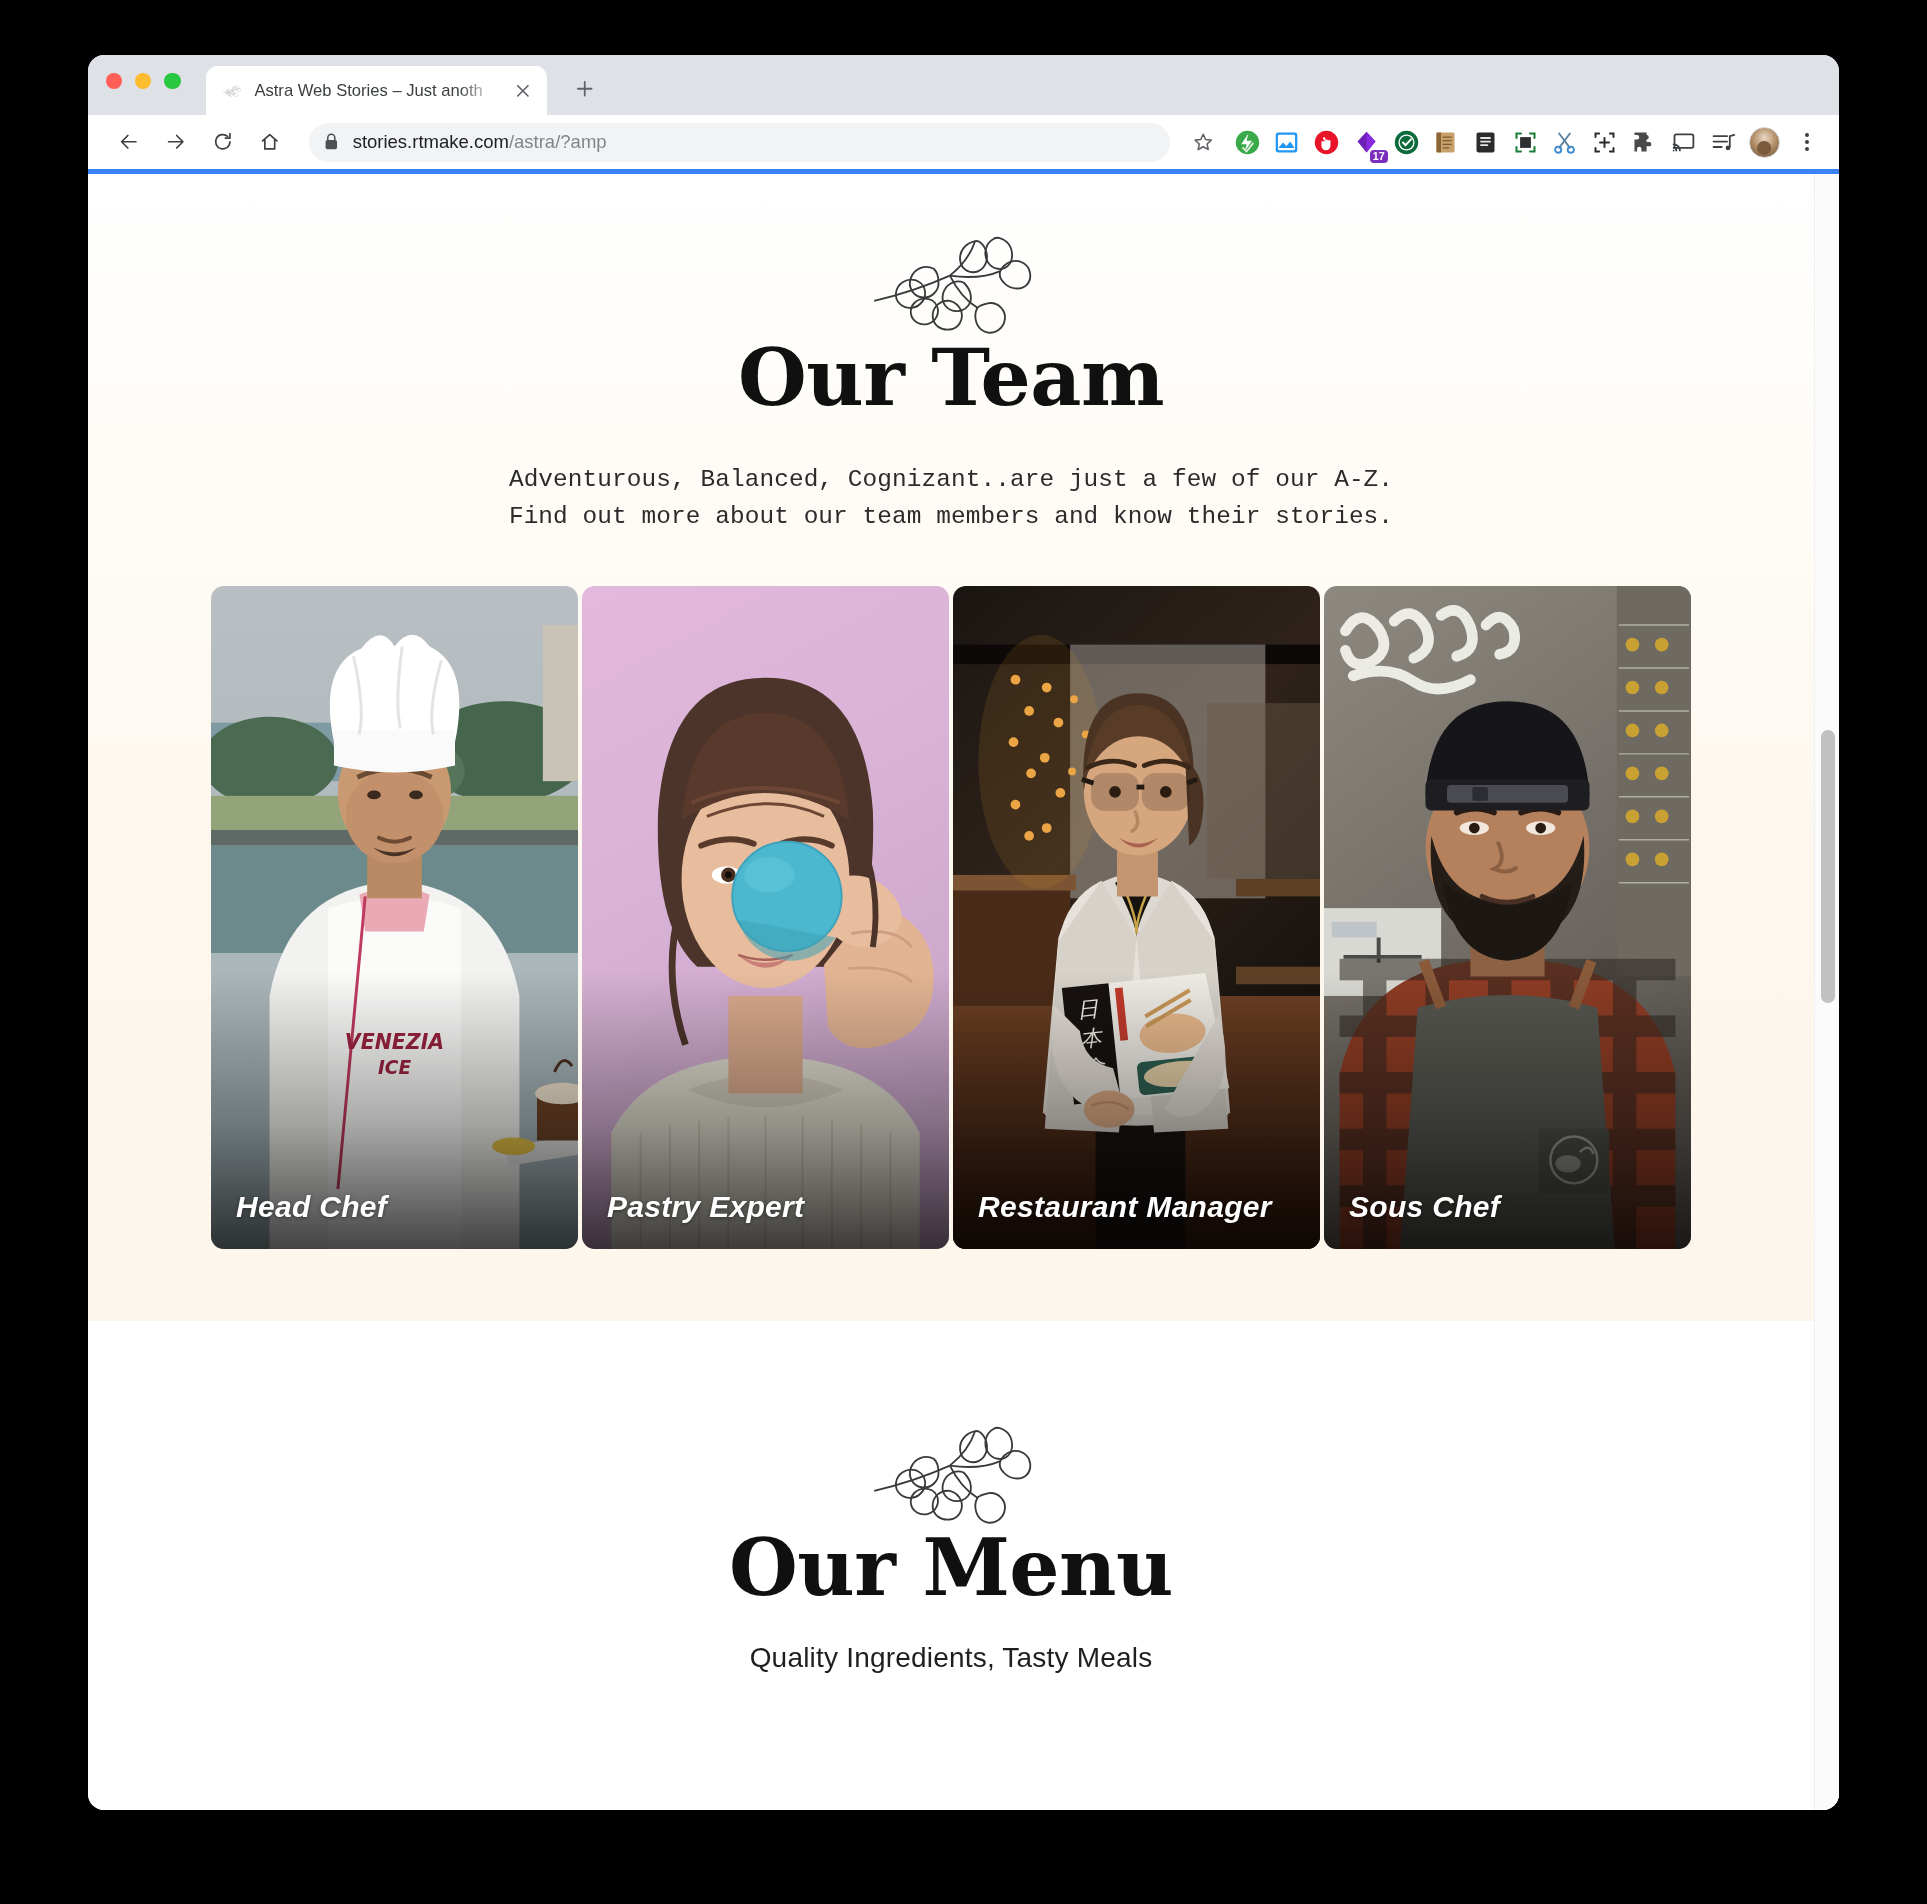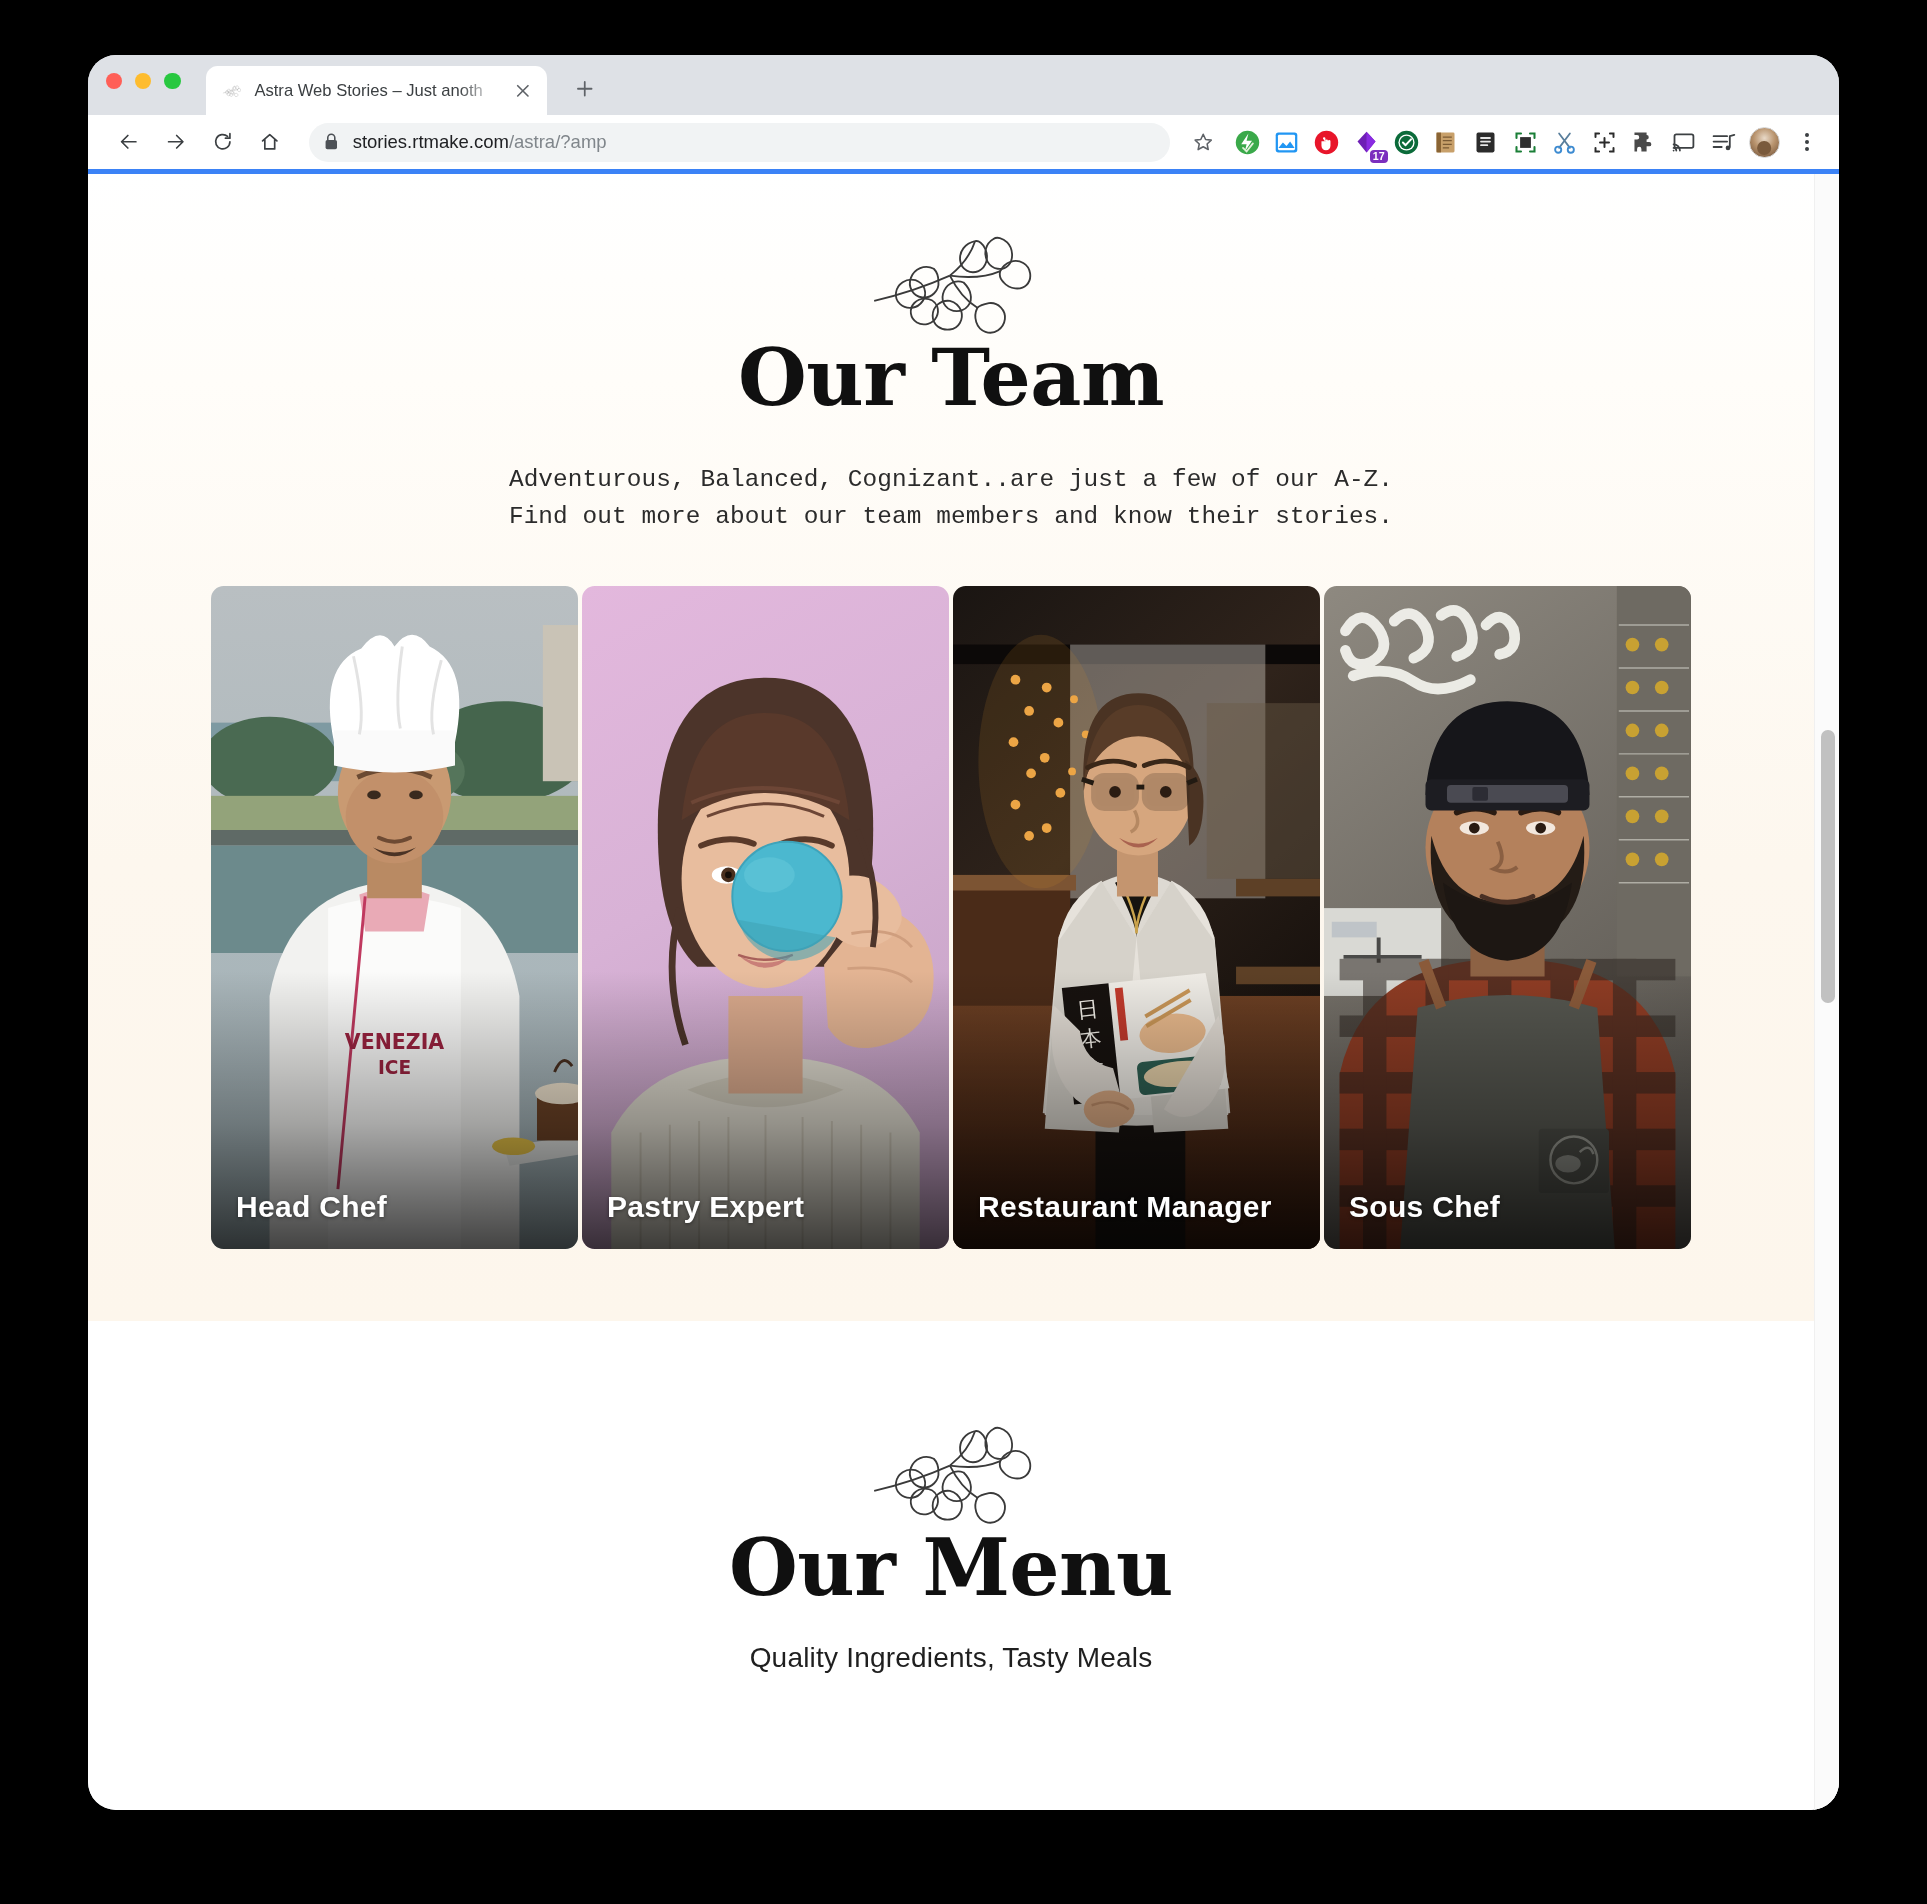--- a/index.html
+++ b/index.html
@@ -12,21 +12,21 @@
     overflow: hidden;
   }
 
   
   .window {
     position: absolute;
     left: 88px;
     top: 55px;
     width: 1751px;
     height: 1755px;
-    border-radius: 28px;
+    border-radius: 16px;
     background: #dee1e6;
     box-shadow: 0 9.8px 39px rgba(0,0,0,.55);
     overflow: hidden;
     display: flex;
     flex-direction: column;
   }
 
   
   .tabstrip {
     height: 60px;
@@ -202,20 +202,21 @@
     letter-spacing: 0.1px;
     font-family: Liberation Mono, monospace;
   }
 
   .cards {
     display: flex;
     gap: 4px;
     justify-content: center;
     margin-top: 51px;
     padding: 0 18px;
+    font-style: italic;
   }
   .card {
     width: 367px;
     height: 663px;
     border-radius: 12.7px;
     position: relative;
     overflow: hidden;
     flex: none;
   }
   .card .photo { position: absolute; inset: 0; }

